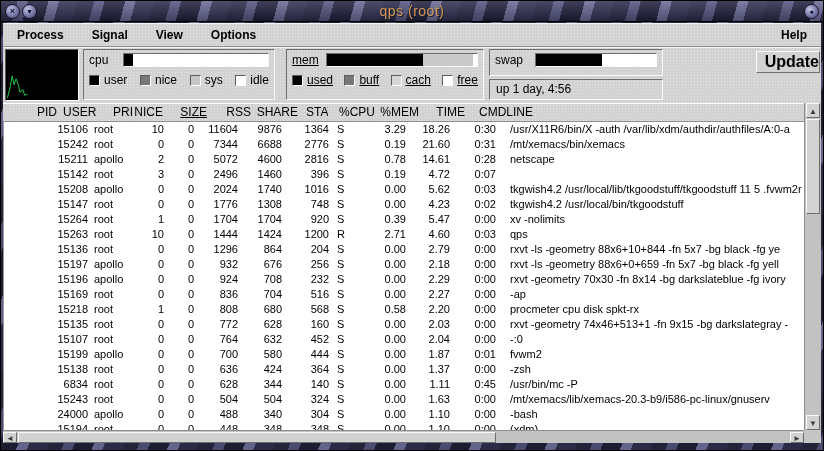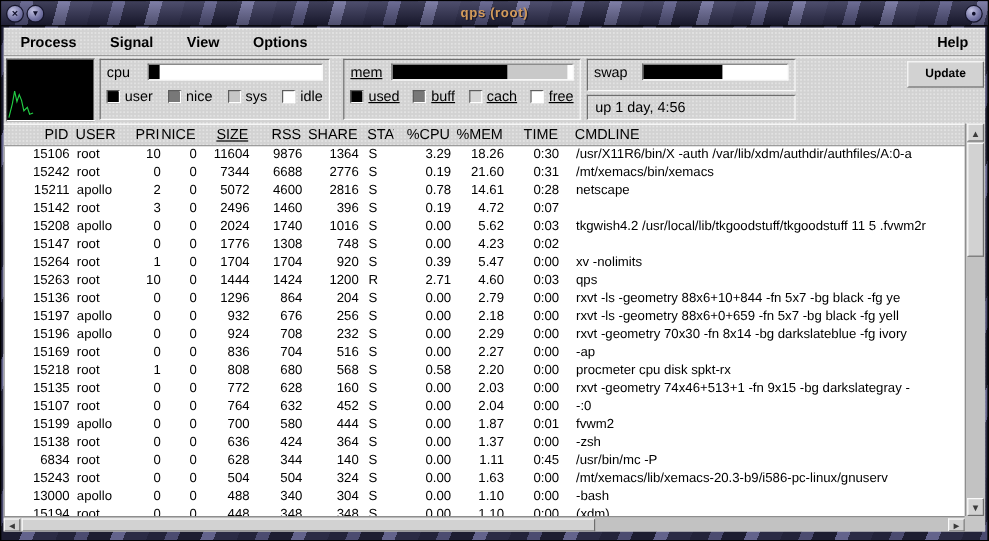--- a/index.html
+++ b/index.html
@@ -18,21 +18,21 @@
               background:
                 linear-gradient(180deg, rgba(160,160,200,.25), rgba(10,10,25,.35)),
                 repeating-linear-gradient(105deg,
                   #2a2a44 0 16px, #5c5c84 16px 26px, #1f1f35 26px 46px,
                   #74749c 46px 56px, #33334f 56px 74px); }
   .tb-btn { position:absolute; top:3px; width:15px; height:15px; border-radius:50%;
             background:radial-gradient(circle at 35% 30%, #c2c2e2, #7272a2 60%, #4a4a78);
             border:1px solid #15152a; color:#10102a; font-size:9px; line-height:13px;
             text-align:center; font-weight:bold; }
   .tb-title { position:absolute; left:0; right:0; top:0; height:21px; line-height:21px;
-              text-align:center; font-size:11px; font-weight:bold; color:#d29a5a;
+              text-align:center; font-size:14px; font-weight:normal; color:#d29a5a;
               text-shadow:1px 1px 0 #1a1a2e; letter-spacing:.5px; }
 
   
   .app { position:absolute; top:22px; left:2px; right:2px; bottom:7px;
          background:#d2d2d2;
          background-image:radial-gradient(rgba(255,255,255,.35) 1px, transparent 1px);
          background-size:3px 3px; overflow:hidden; }
 
   .menubar { position:relative; height:24px; border-bottom:1px solid #8e8e8e;
              box-shadow:inset 0 1px 0 #f4f4f4; display:flex; align-items:center;
@@ -64,34 +64,34 @@
   .seg { height:100%; }
   .legend { display:flex; justify-content:space-between; align-items:center; margin-top:6px; }
   .legend-item { display:inline-flex; align-items:center; gap:4px; font-size:12px; }
   .swatch { width:11px; height:11px; display:inline-block;
             border-top:1px solid #5c5c5c; border-left:1px solid #5c5c5c;
             border-bottom:1px solid #fff; border-right:1px solid #fff; }
 
   .uptime { position:absolute; left:486px; top:31px; width:174px; height:21px;
             font-size:12px; line-height:19px; padding-left:6px; color:#000; }
   .update-btn { position:absolute; left:753px; top:3px; width:64px; height:22px;
-                background:#d2d2d2; font-size:10px; font-weight:bold; text-align:center;
+                background:#d2d2d2; font-size:16px; font-weight:bold; text-align:right;
                 line-height:20px; }
 
   
   .tgrid { display:grid;
            grid-template-columns:54px 50px 26px 30px 44px 44px 47px 30px 47px 44px 46px 1fr; }
   .theader { position:relative; height:19px; border-top:1px solid #fff;
              border-bottom:1px solid #8e8e8e; padding-right:31px; }
   .theader .cell { font-size:12px; line-height:17px; color:#000; }
   .sorted { text-decoration:underline; }
 
   .tbody { position:relative; height:308px; background:#fff; overflow:hidden;
            margin-right:17px; border-left:1px solid #9a9a9a; }
-  .trow { height:15px; }
+  .trow { height:15px;margin-left:30px; }
   .cell { white-space:nowrap; overflow:hidden; font-size:11px; line-height:15px; color:#000; }
   .col-pid,.col-pri,.col-nice,.col-size,.col-rss,.col-share,.col-cpu,.col-mem,.col-time
     { text-align:right; }
   .col-user { padding-left:6px; }
   .col-stat { padding-left:8px; }
   .col-cmdline { padding-left:14px; }
 
   
   .vscroll { position:absolute; right:0; top:80px; bottom:13px; width:17px;
              background:#c2c2c2; border-left:1px solid #8e8e8e; }
@@ -297,20 +297,21 @@
           <div class="cell col-user">root</div>
           <div class="cell col-pri">0</div>
           <div class="cell col-nice">0</div>
           <div class="cell col-size">1776</div>
           <div class="cell col-rss">1308</div>
           <div class="cell col-share">748</div>
           <div class="cell col-stat">S</div>
           <div class="cell col-cpu">0.00</div>
           <div class="cell col-mem">4.23</div>
           <div class="cell col-time">0:02</div>
+          <div class="cell col-cmdline">tkgwish4.2 /usr/local/bin/tkgoodstuff</div>
         </div>
         <div class="trow tgrid">
           <div class="cell col-pid">15264</div>
           <div class="cell col-user">root</div>
           <div class="cell col-pri">1</div>
           <div class="cell col-nice">0</div>
           <div class="cell col-size">1704</div>
           <div class="cell col-rss">1704</div>
           <div class="cell col-share">920</div>
           <div class="cell col-stat">S</div>
@@ -481,21 +482,21 @@
           <div class="cell col-size">504</div>
           <div class="cell col-rss">504</div>
           <div class="cell col-share">324</div>
           <div class="cell col-stat">S</div>
           <div class="cell col-cpu">0.00</div>
           <div class="cell col-mem">1.63</div>
           <div class="cell col-time">0:00</div>
           <div class="cell col-cmdline">/mt/xemacs/lib/xemacs-20.3-b9/i586-pc-linux/gnuserv</div>
         </div>
         <div class="trow tgrid">
-          <div class="cell col-pid">13000</div>
+          <div class="cell col-pid">24000</div>
           <div class="cell col-user">apollo</div>
           <div class="cell col-pri">0</div>
           <div class="cell col-nice">0</div>
           <div class="cell col-size">488</div>
           <div class="cell col-rss">340</div>
           <div class="cell col-share">304</div>
           <div class="cell col-stat">S</div>
           <div class="cell col-cpu">0.00</div>
           <div class="cell col-mem">1.10</div>
           <div class="cell col-time">0:00</div>

